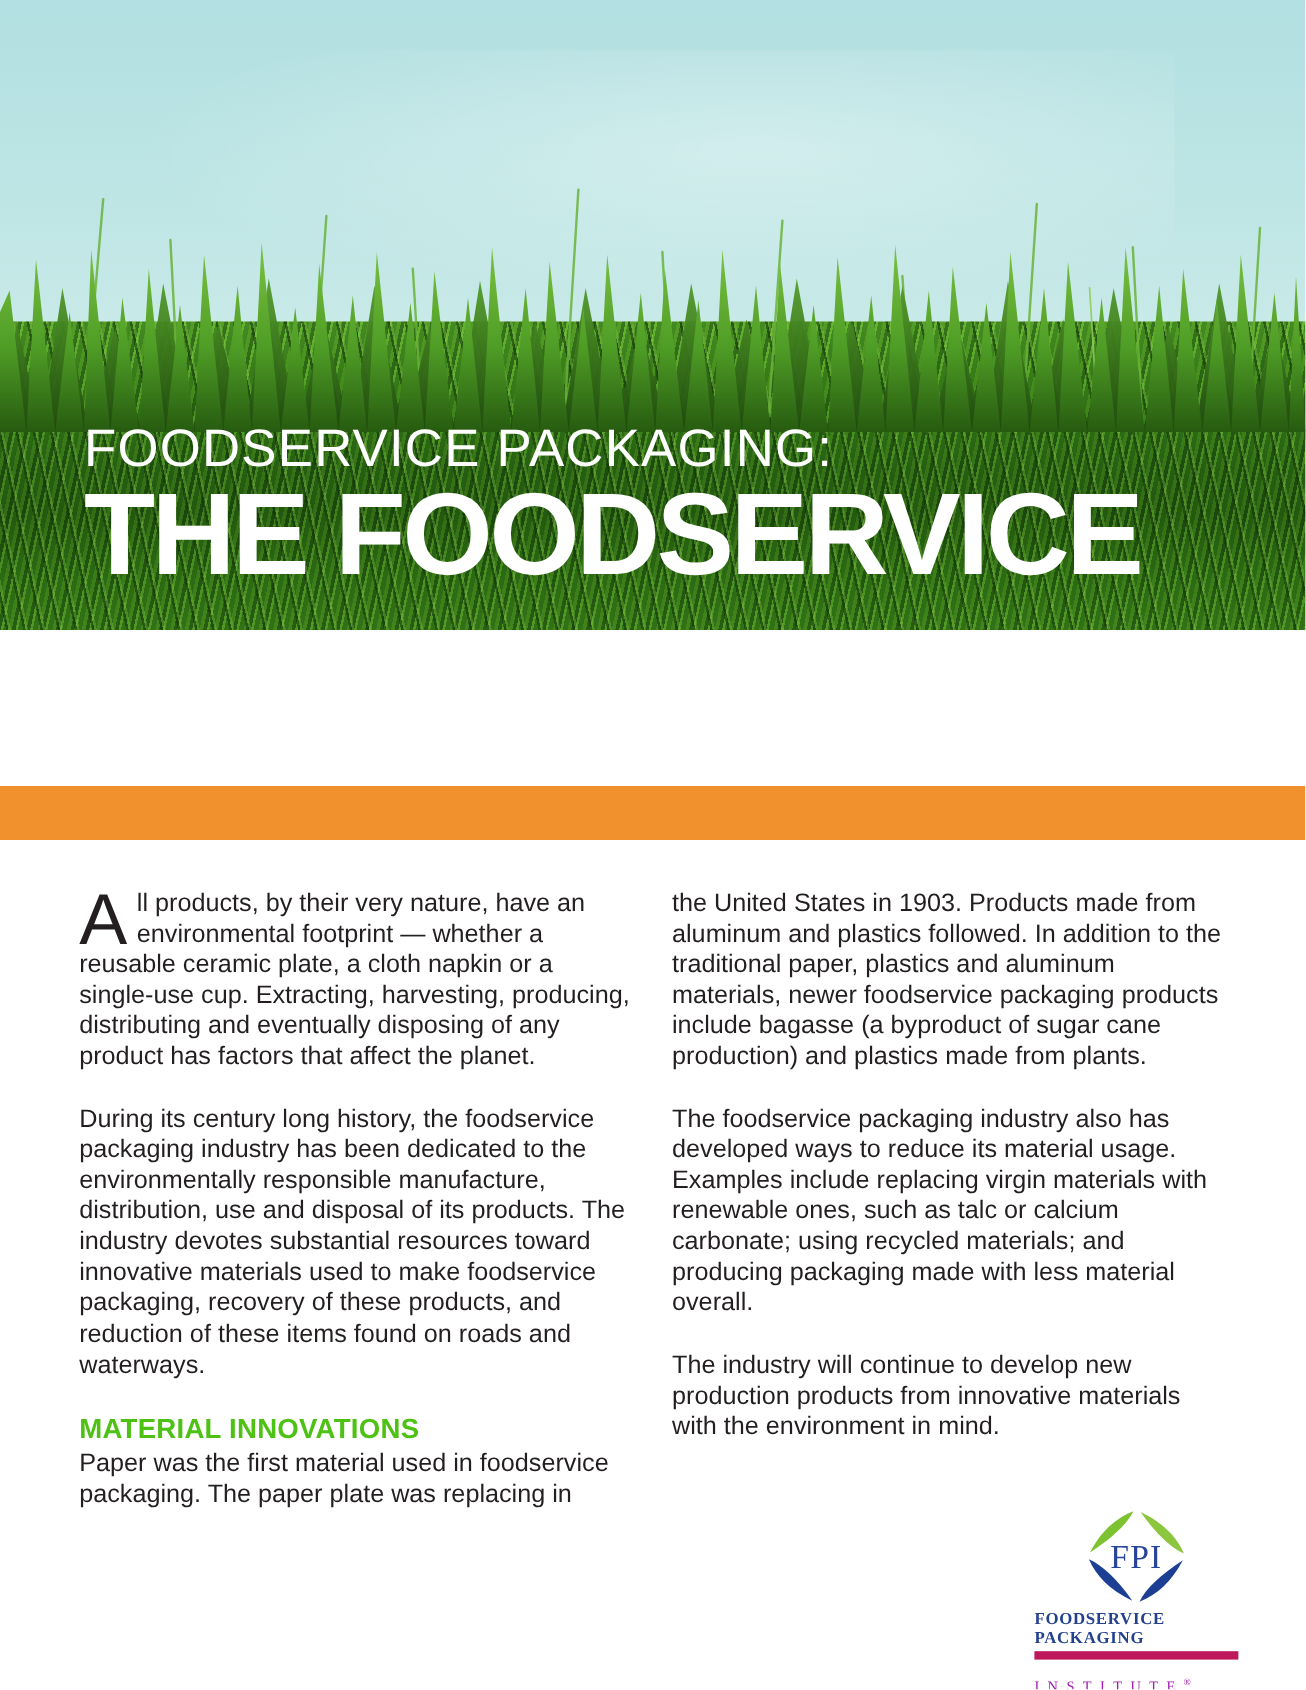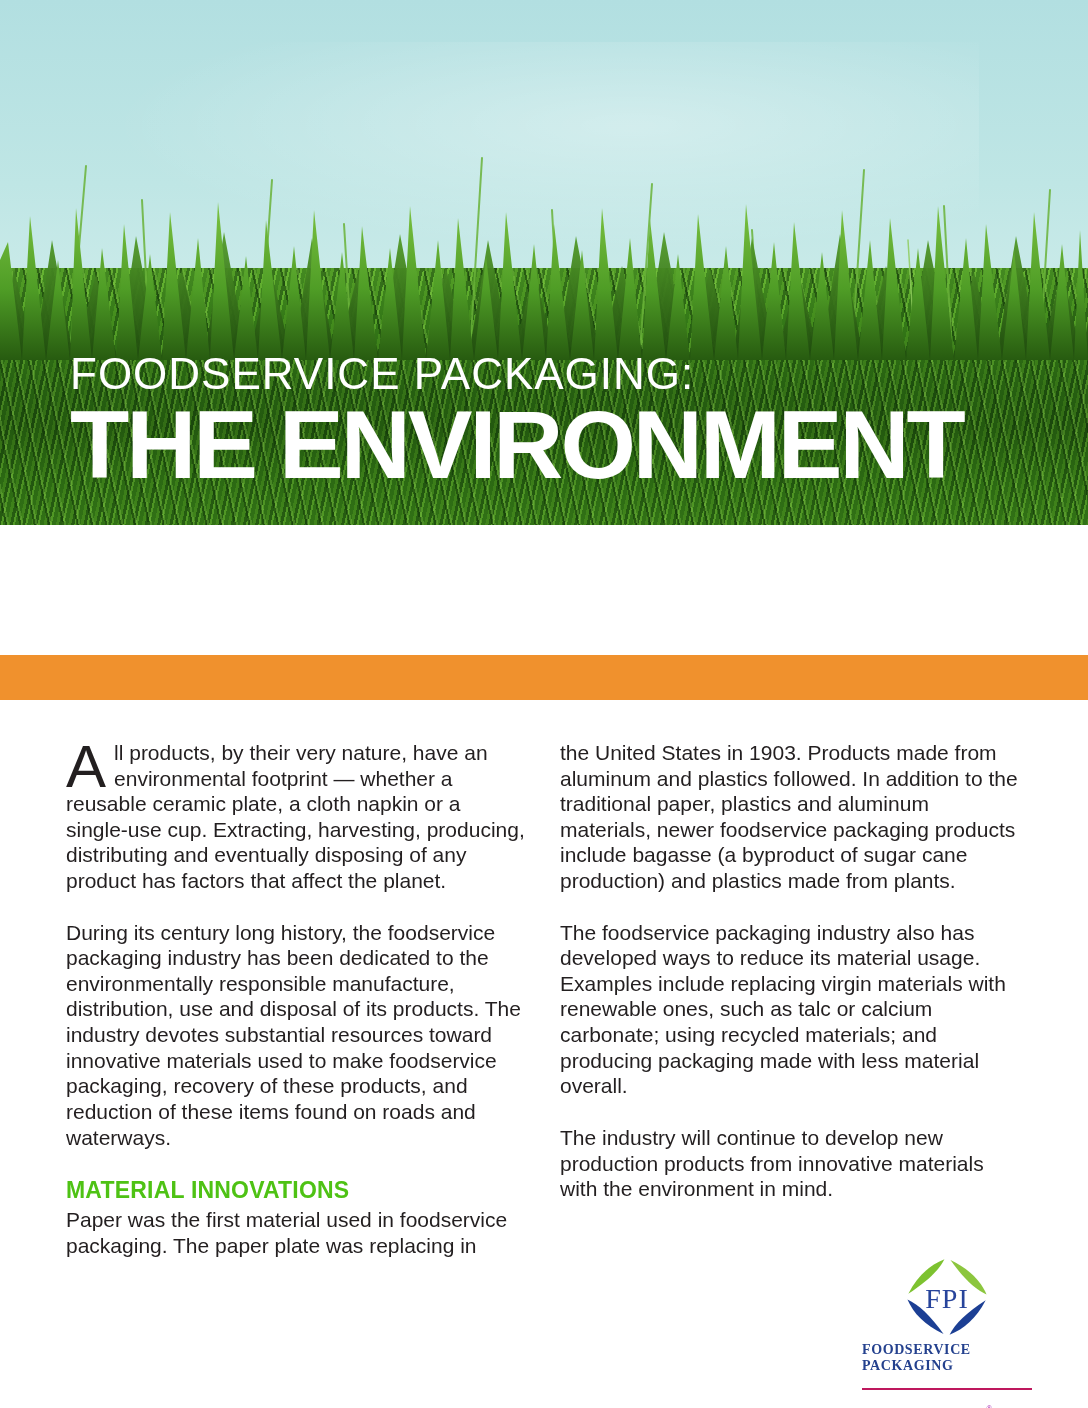--- a/index.html
+++ b/index.html
@@ -36,21 +36,21 @@
   .section-heading { color:#4ec214; font-size:23px; font-weight:700; letter-spacing:0.2px;
     margin:2px 0 3px 0; }
   .p-last { margin-bottom:8px; }
 
   
   .fpi-logo { position:absolute; right:56px; top:1256px; width:170px; text-align:left; }
   .fpi-diamond { width:86px; height:82px; margin:0 auto 4px auto; position:relative; }
   .fpi-monogram { position:absolute; left:50%; top:50%; transform:translate(-50%,-44%);
     font-family:"Liberation Serif", serif; font-size:28px; font-weight:400; color:#27449b; letter-spacing:1px; }
   .fpi-wordmark { display:inline-block; font-family:"Liberation Serif", serif; font-size:14px;
-    color:#24418e; letter-spacing:0.6px; border-bottom:2px solid #be185d; padding-bottom:14px; font-weight:700; }
+    color:#24418e; letter-spacing:0.6px; border-bottom:7px solid #be185d; padding-bottom:2px; font-weight:700; }
   .fpi-institute { margin-top:14px; font-family:"Liberation Serif", serif; font-size:12px;
     color:#a21caf; letter-spacing:7px; }
   .fpi-institute sup { font-size:8px; letter-spacing:0; }
 </style>
 </head>
 <body>
 
 <div class="page">
 
   <div class="hero">
@@ -82,21 +82,21 @@
         <line x1="952" y1="214" x2="944" y2="66"></line>
         <line x1="1040" y1="212" x2="1050" y2="50"></line>
         <line x1="210" y1="213" x2="220" y2="95" stroke="#8fcc5d" stroke-width="1.5"></line>
         <line x1="915" y1="213" x2="908" y2="100" stroke="#8fcc5d" stroke-width="1.5"></line>
       </g>
       <path fill="url(#bg)" opacity="0.95" d="M0,220 L14,128 L34,220 L52,100 L74,220 L96,134 L118,220 L136,96 L160,220 L182,130 L204,220 L224,92 L248,220 L270,126 L292,220 L312,98 L336,220 L358,132 L380,220 L400,94 L424,220 L446,128 L468,220 L488,100 L512,220 L534,130 L556,220 L576,96 L600,220 L622,126 L644,220 L664,92 L688,220 L710,128 L732,220 L752,98 L776,220 L798,130 L820,220 L840,94 L864,220 L886,126 L908,220 L928,100 L952,220 L974,132 L996,220 L1016,96 L1040,220 L1062,128 L1082,220 L1088,180 L1088,220 Z"></path>
       <path fill="url(#fg)" d="M0,220 L0,120 L8,102 L22,220 L30,76 L46,220 L58,120 L70,220 L76,68 L92,220 L102,108 L116,220 L124,84 L138,220 L150,114 L162,220 L170,72 L186,220 L198,98 L210,220 L218,62 L234,220 L246,116 L258,220 L266,80 L282,220 L294,106 L306,220 L314,70 L330,220 L342,112 L354,220 L362,86 L378,220 L390,108 L402,220 L410,66 L426,220 L438,100 L450,220 L458,78 L474,220 L486,116 L498,220 L506,72 L522,220 L534,104 L546,220 L554,84 L570,220 L582,110 L594,220 L602,68 L618,220 L630,98 L642,220 L650,80 L666,220 L678,114 L690,220 L698,74 L714,220 L726,106 L738,220 L746,64 L762,220 L774,102 L786,220 L794,82 L810,220 L822,112 L834,220 L842,70 L858,220 L870,100 L882,220 L890,78 L906,220 L918,108 L930,220 L938,66 L954,220 L966,98 L978,220 L986,84 L1002,220 L1014,110 L1026,220 L1034,72 L1050,220 L1062,104 L1074,220 L1080,90 L1088,220 Z"></path>
     </svg>
     <div class="hero-title">
       <div class="hero-subtitle">FOODSERVICE PACKAGING:</div>
-      <div class="hero-heading">THE ENVIRONMENT</div>
+      <div class="hero-heading">THE FOODSERVICE</div>
     </div>
   </div>
 
   <div class="orange-band"></div>
 
   <div class="content">
     <div class="columns">
       <div class="col">
         <p><span class="dropcap">A</span><span>ll products, by their very nature, have an environmental footprint — whether a reusable ceramic plate, a cloth napkin or a single-use cup. Extracting, harvesting, producing, distributing and eventually disposing of any product has factors that affect the planet.</span></p>
         <p>During its century long history, the foodservice packaging industry has been dedicated to the environmentally responsible manufacture, distribution, use and disposal of its products. The industry devotes substantial resources toward innovative materials used to make foodservice packaging, recovery of these products, and reduction of these items found on roads and waterways.</p>

